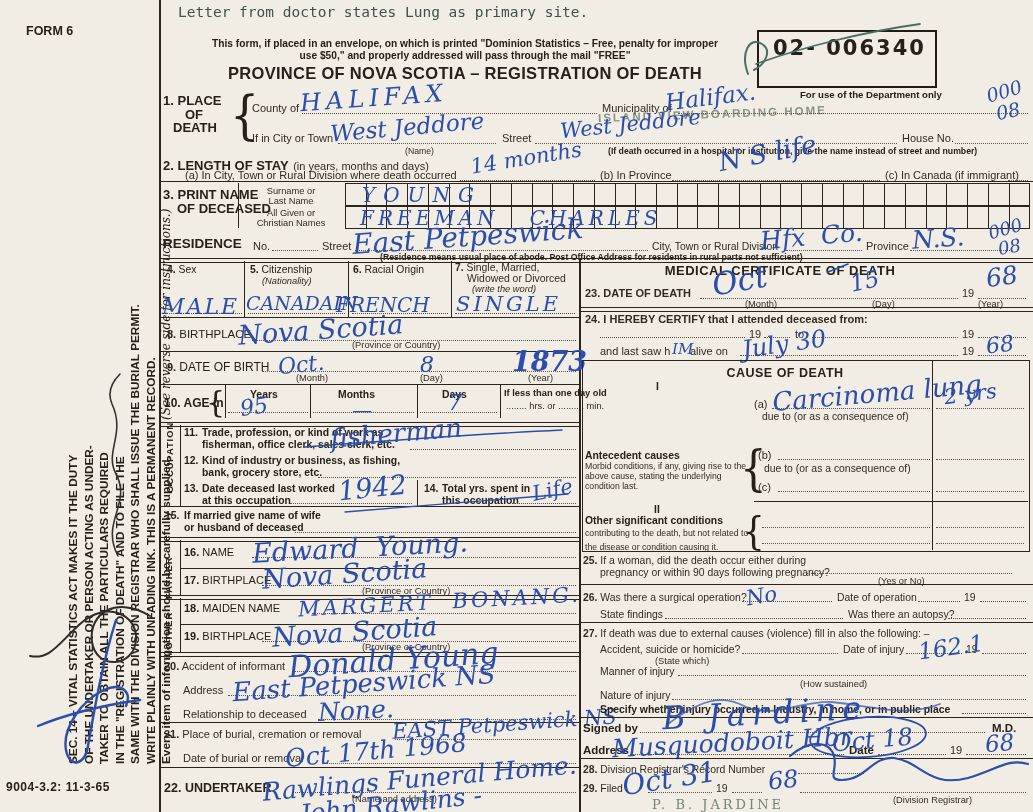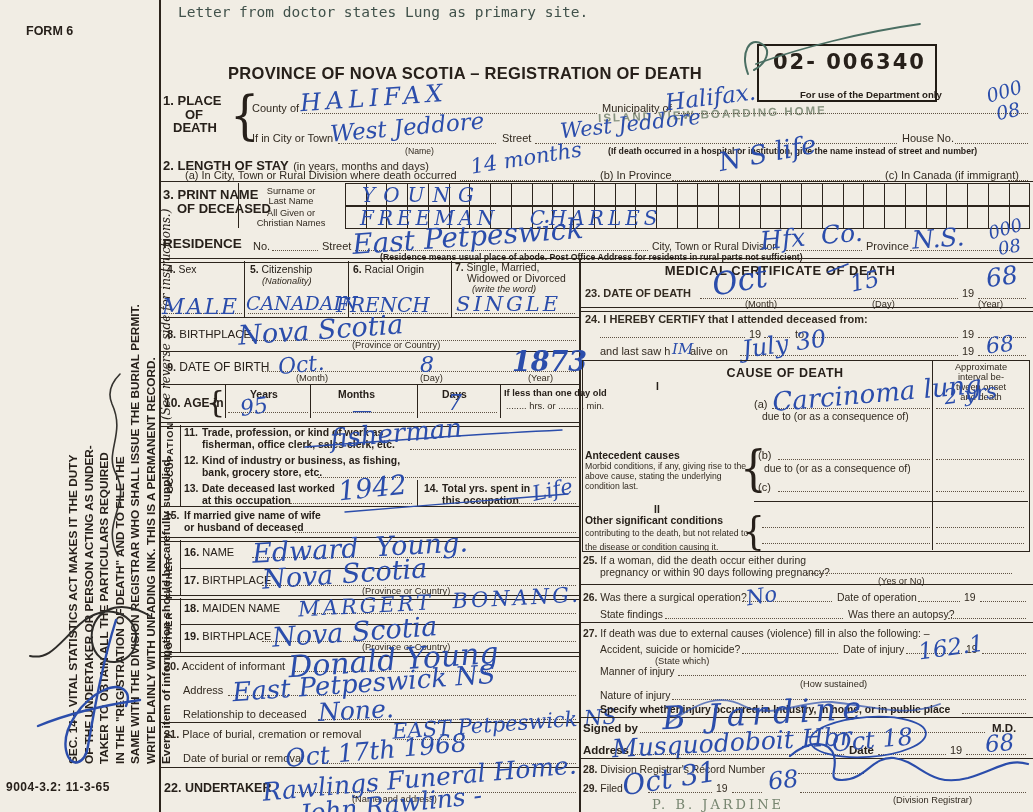--- a/index.html
+++ b/index.html
@@ -41,23 +41,24 @@
   <div>IN THE "REGISTRATION OF DEATH" AND TO FILE THE</div>
   <div>SAME WITH THE DIVISION REGISTRAR WHO SHALL ISSUE THE BURIAL PERMIT.</div>
   <div>WRITE PLAINLY WITH UNFADING INK. THIS IS A PERMANENT RECORD.</div>
   <div><span>Every item of information should be carefully supplied.</span><span class="it" style="margin-left:36px;font-family:'DejaVu Serif',serif;font-weight:normal;font-size:12px">(See reverse side for instructions.)</span></div>
  </div>
  <div class="a b" style="left:6px;top:780px;font-size:12px;letter-spacing:.5px">9004-3.2: 11-3-65</div>
 
  <div class="vl" style="left:159px;top:0;height:812px;width:1.8px"></div>
 
  <div class="a mono" style="left:178px;top:4px;font-size:14.5px;color:#40514a">Letter from doctor states Lung as primary site.</div>
+ <div class="a ctr b" style="left:205px;top:38px;width:520px;font-size:10.2px;line-height:12px"><span>This form, if placed in an envelope, on which is printed "Dominion Statistics – Free, penalty for improper</span><br><span>use $50," and properly addressed will pass through the mail "FREE"</span></div>
  <div class="a ctr b" style="left:205px;top:64px;width:520px;font-size:16.5px;letter-spacing:.3px">PROVINCE OF NOVA SCOTIA – REGISTRATION OF DEATH</div>
 
- <div class="a" style="left:757px;top:44px;width:176px;height:54px;border:2.6px solid #221c15">
+ <div class="a" style="left:757px;top:30px;width:176px;height:54px;border:2.6px solid #221c15">
   <div class="a b" style="left:14px;top:4px;font-size:21px;letter-spacing:2px;font-family:'DejaVu Sans',sans-serif">02-  006340</div>
  </div>
  <div class="a b" style="left:800px;top:89px;font-size:9.6px">For use of the Department only</div>
  <div class="hw" style="left:986px;top:80px;font-size:19px;transform:rotate(-16deg)">000</div>
  <div class="hw" style="left:996px;top:100px;font-size:19px;transform:rotate(-12deg)">08</div>
  <div class="a stamp" style="left:598px;top:108px;transform:rotate(-2deg)">ISLAND VIEW BOARDING HOME</div>
 
  <div class="a b" style="left:163px;top:94px;font-size:13px;line-height:13.5px"><span>1.</span> <span>PLACE</span><br><span style="margin-left:22px">OF</span><br><span style="margin-left:10px">DEATH</span></div>
  <div class="brc" style="left:230px;top:88px;font-size:46px;transform:scaleY(1.15)">{</div>
 
@@ -345,21 +346,20 @@
  <div class="hw" style="left:672px;top:340px;font-size:15px">IM</div>
  <div class="a lb" style="left:690px;top:345px">alive on</div>
  <div class="dl" style="left:740px;top:355px;width:218px"></div>
  <div class="a lb" style="left:962px;top:345px">19</div>
  <div class="dl" style="left:978px;top:355px;width:48px"></div>
  <div class="hw" style="left:742px;top:330px;font-size:24px;transform:rotate(-8deg)">July 30</div>
  <div class="hw" style="left:986px;top:332px;font-size:22px;transform:rotate(-6deg)">68</div>
 
  <div class="a" style="left:582px;top:360px;width:446px;height:190px;border:1.7px solid #2c241c"></div>
  <div class="vl" style="left:932px;top:360px;height:190px"></div>
- <div class="a ctr s9" style="left:934px;top:362px;width:94px;line-height:10px"><span>Approximate</span><br><span>interval be-</span><br><span>tween onset</span><br><span>and death</span></div>
  <div class="a ctr b" style="left:640px;top:366px;width:290px;font-size:12.5px;letter-spacing:.5px">CAUSE OF DEATH</div>
  <div class="a b s10" style="left:656px;top:381px">I</div>
  <div class="a lb" style="left:754px;top:398px">(a)</div>
  <div class="dl" style="left:772px;top:408px;width:158px"></div>
  <div class="hw" style="left:772px;top:378px;font-size:26px;transform:rotate(-5deg)">Carcinoma lung</div>
  <div class="a s10" style="left:762px;top:411px">due to (or as a consequence of)</div>
  <div class="dl" style="left:936px;top:408px;width:88px"></div>
  <div class="hw" style="left:944px;top:382px;font-size:21px;transform:rotate(-7deg)">2 yrs</div>
  <div class="brc" style="left:740px;top:444px;font-size:42px;transform:scaleY(1.15)">{</div>
  <div class="a b s10" style="left:585px;top:450px">Antecedent causes</div>

